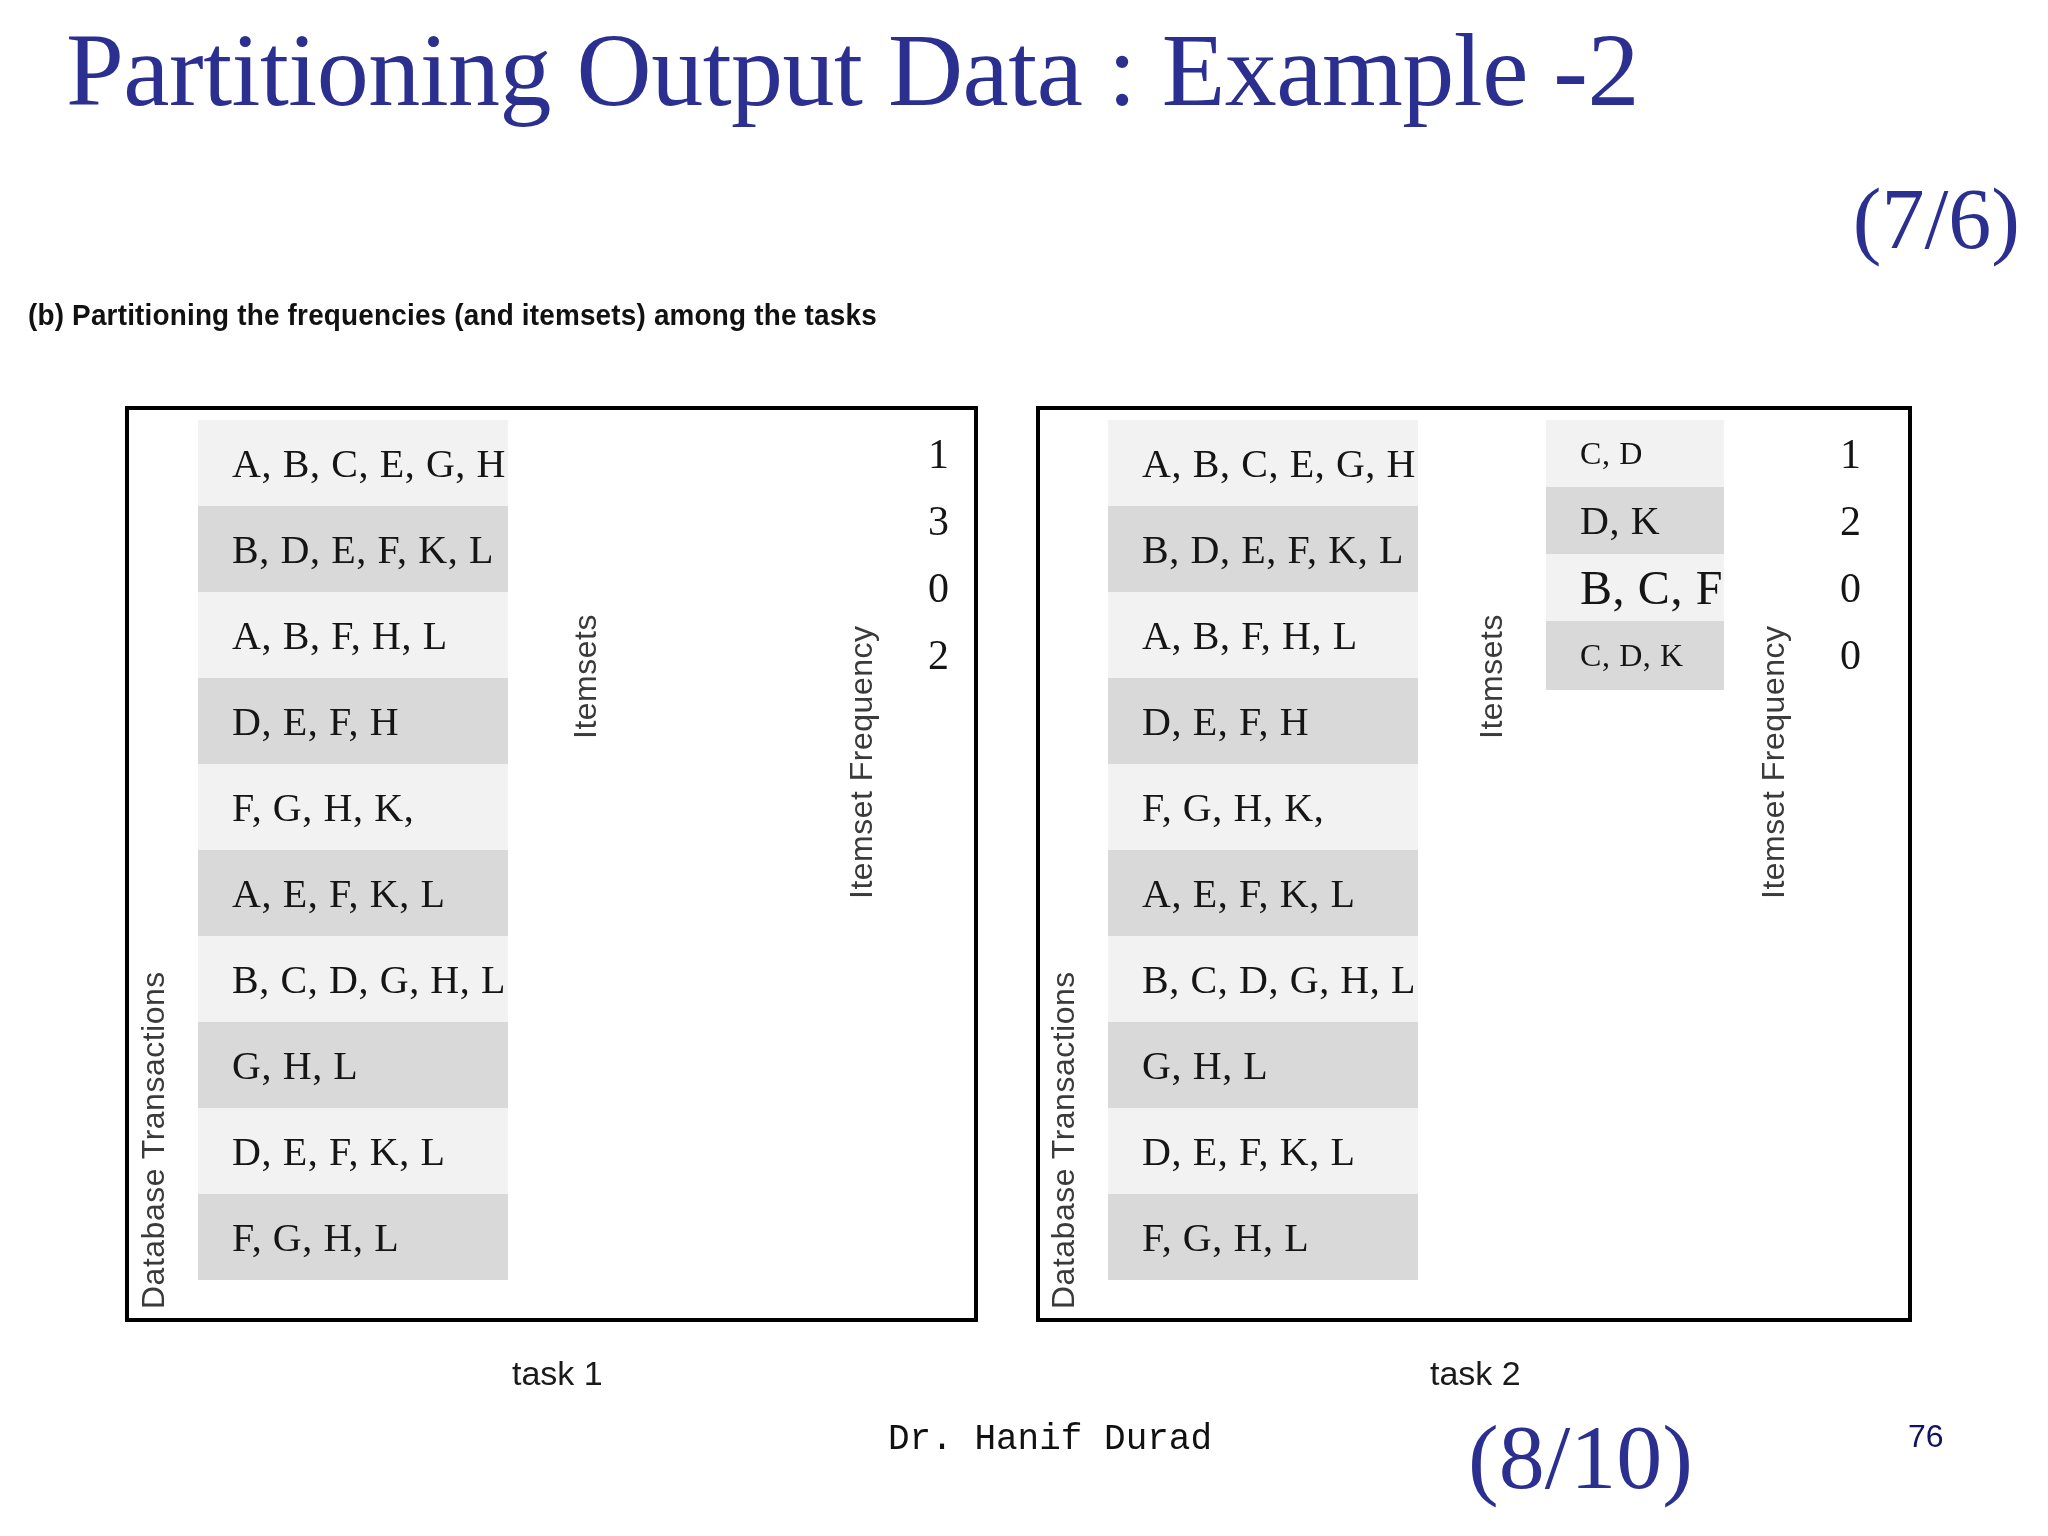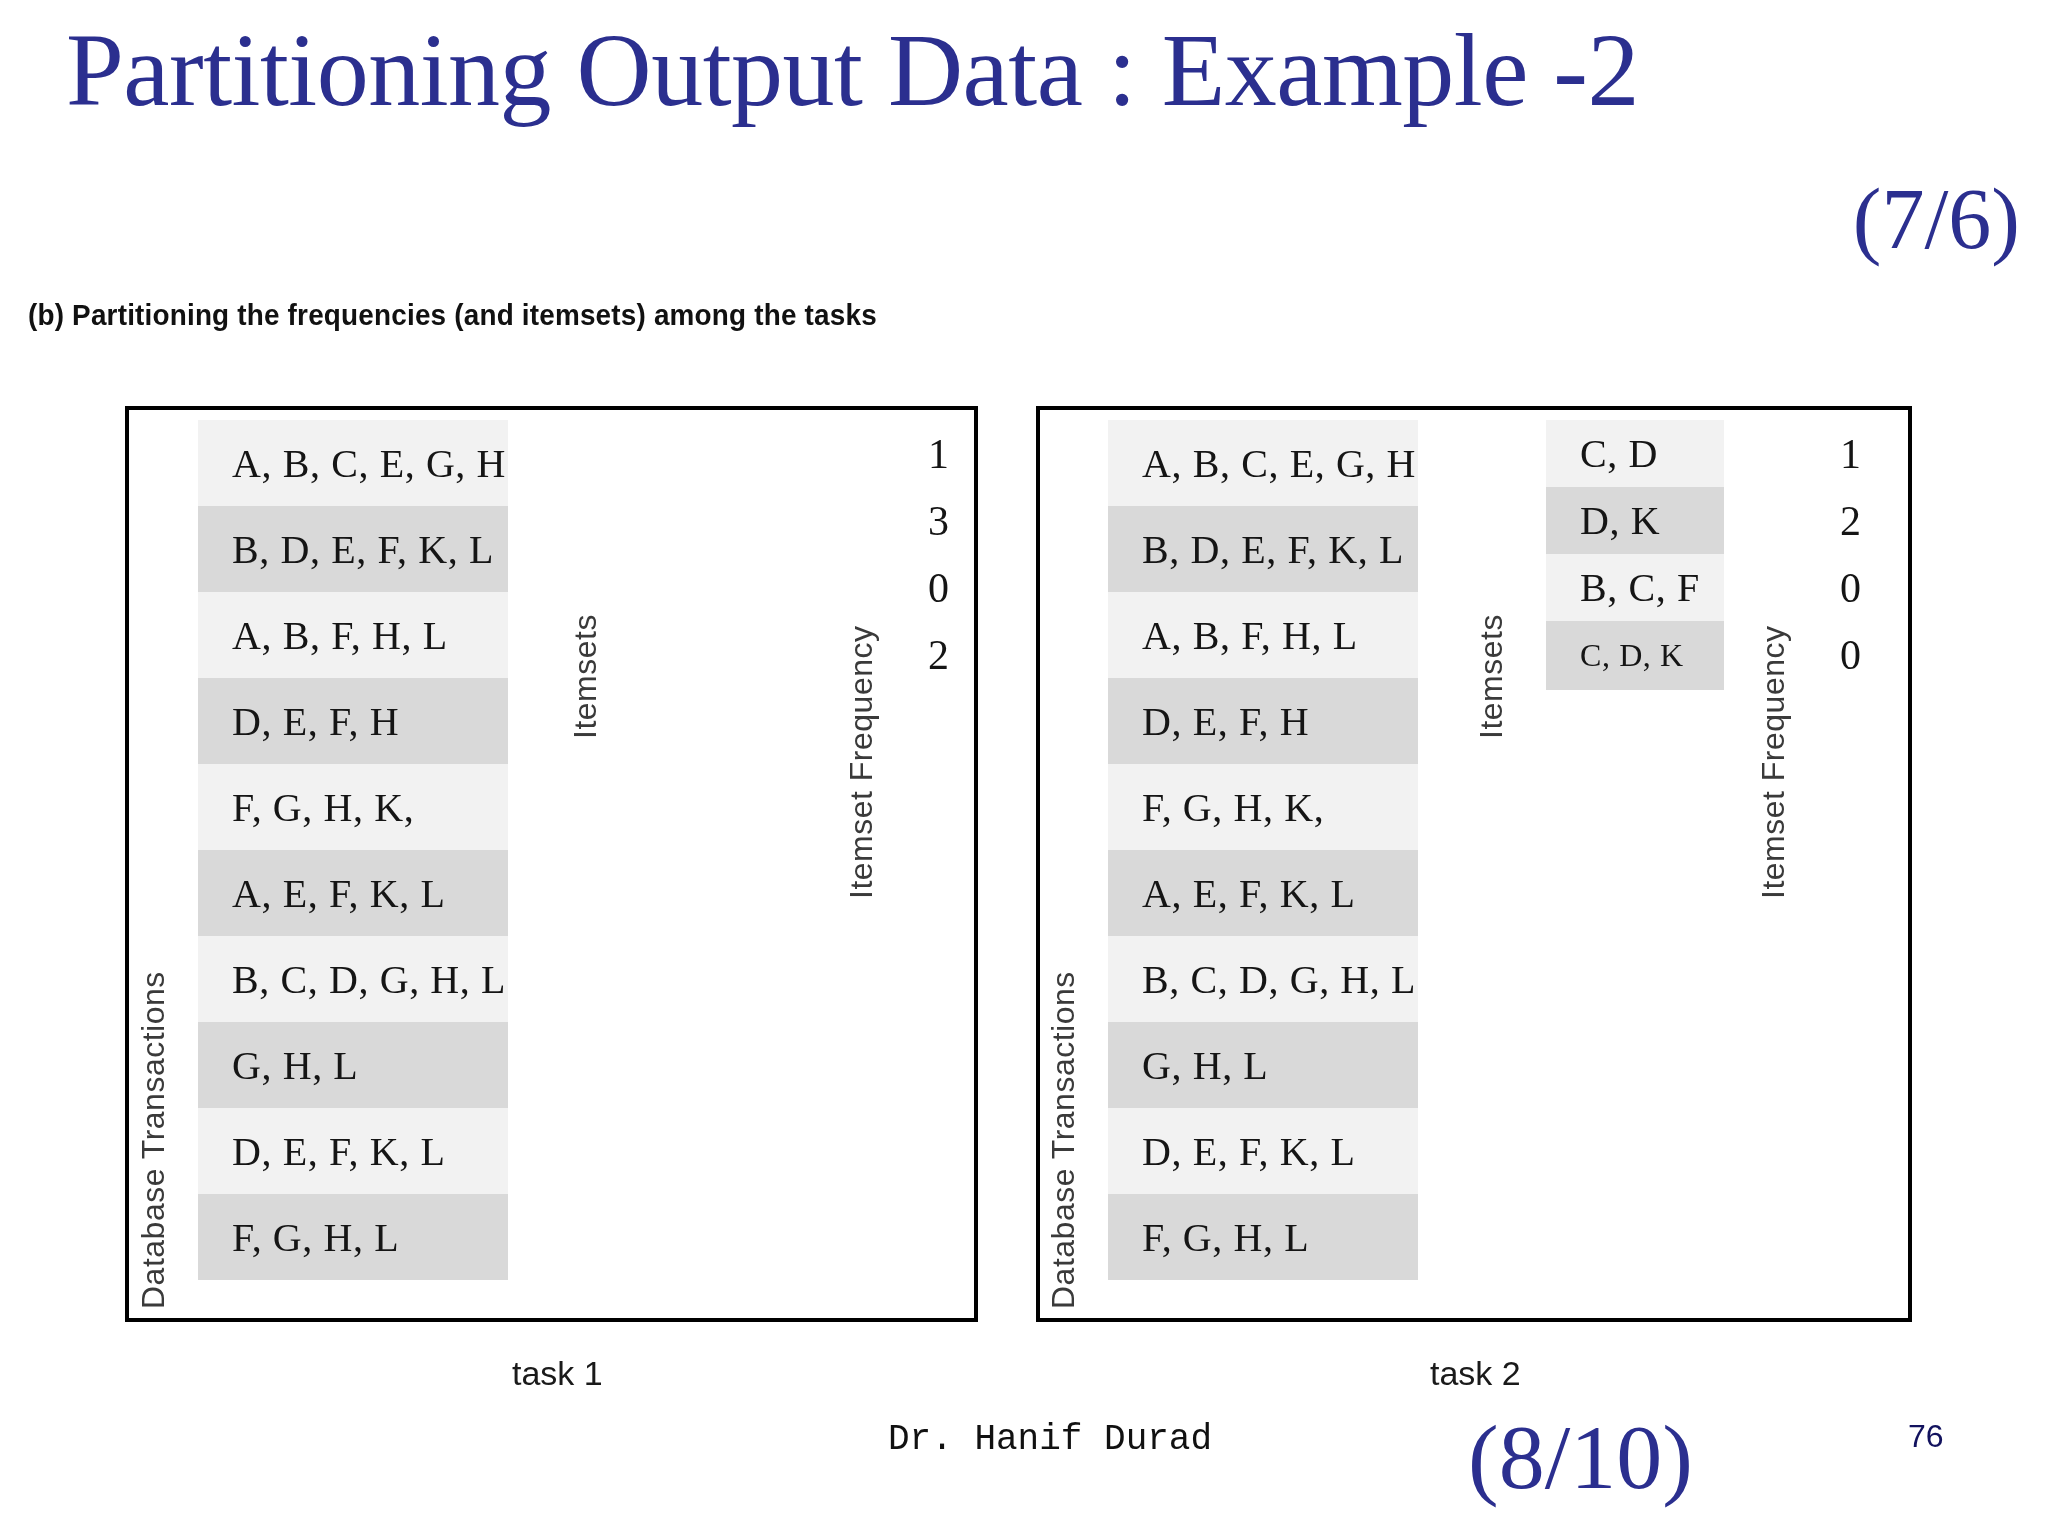--- a/index.html
+++ b/index.html
@@ -208,23 +208,23 @@
       <div class="striperow even" style="height: 86px; font-size: 40px;">A, E, F, K, L</div>
       <div class="striperow odd" style="height: 86px; font-size: 40px;">B, C, D, G, H, L</div>
       <div class="striperow even" style="height: 86px; font-size: 40px;">G, H, L</div>
       <div class="striperow odd" style="height: 86px; font-size: 40px;">D, E, F, K, L</div>
       <div class="striperow even" style="height: 86px; font-size: 40px;">F, G, H, L</div>
     </div>
 
   <div class="axis-label" style="left: 1510px; top: 702px;">Itemsets</div>
 
   <div class="rowcol" id="is-col-2" style="left: 1546px; top: 420px; width: 178px;">
-      <div class="striperow odd" style="height: 67px; font-size: 40px;">C, D</div>
+      <div class="striperow odd" style="height: 67px; font-size: 32px;">C, D</div>
       <div class="striperow even" style="height: 67px; font-size: 40px;">D, K</div>
-      <div class="striperow odd" style="height: 67px; font-size: 40px;">B, C, F</div>
+      <div class="striperow odd" style="height: 67px; font-size: 48px;">B, C, F</div>
       <div class="striperow even" style="height: 69px; font-size: 32px;">C, D, K</div>
     </div>
 
   <div class="axis-label" style="left: 1792px; top: 862px;">Itemset Frequency</div>
 
   <div class="freqcol" id="fq-col-2" style="left: 1840px; top: 420px; width: 50px;">
       <div class="freqcell" style="height: 67px;">1</div>
       <div class="freqcell" style="height: 67px;">2</div>
       <div class="freqcell" style="height: 67px;">0</div>
       <div class="freqcell" style="height: 67px;">0</div>

